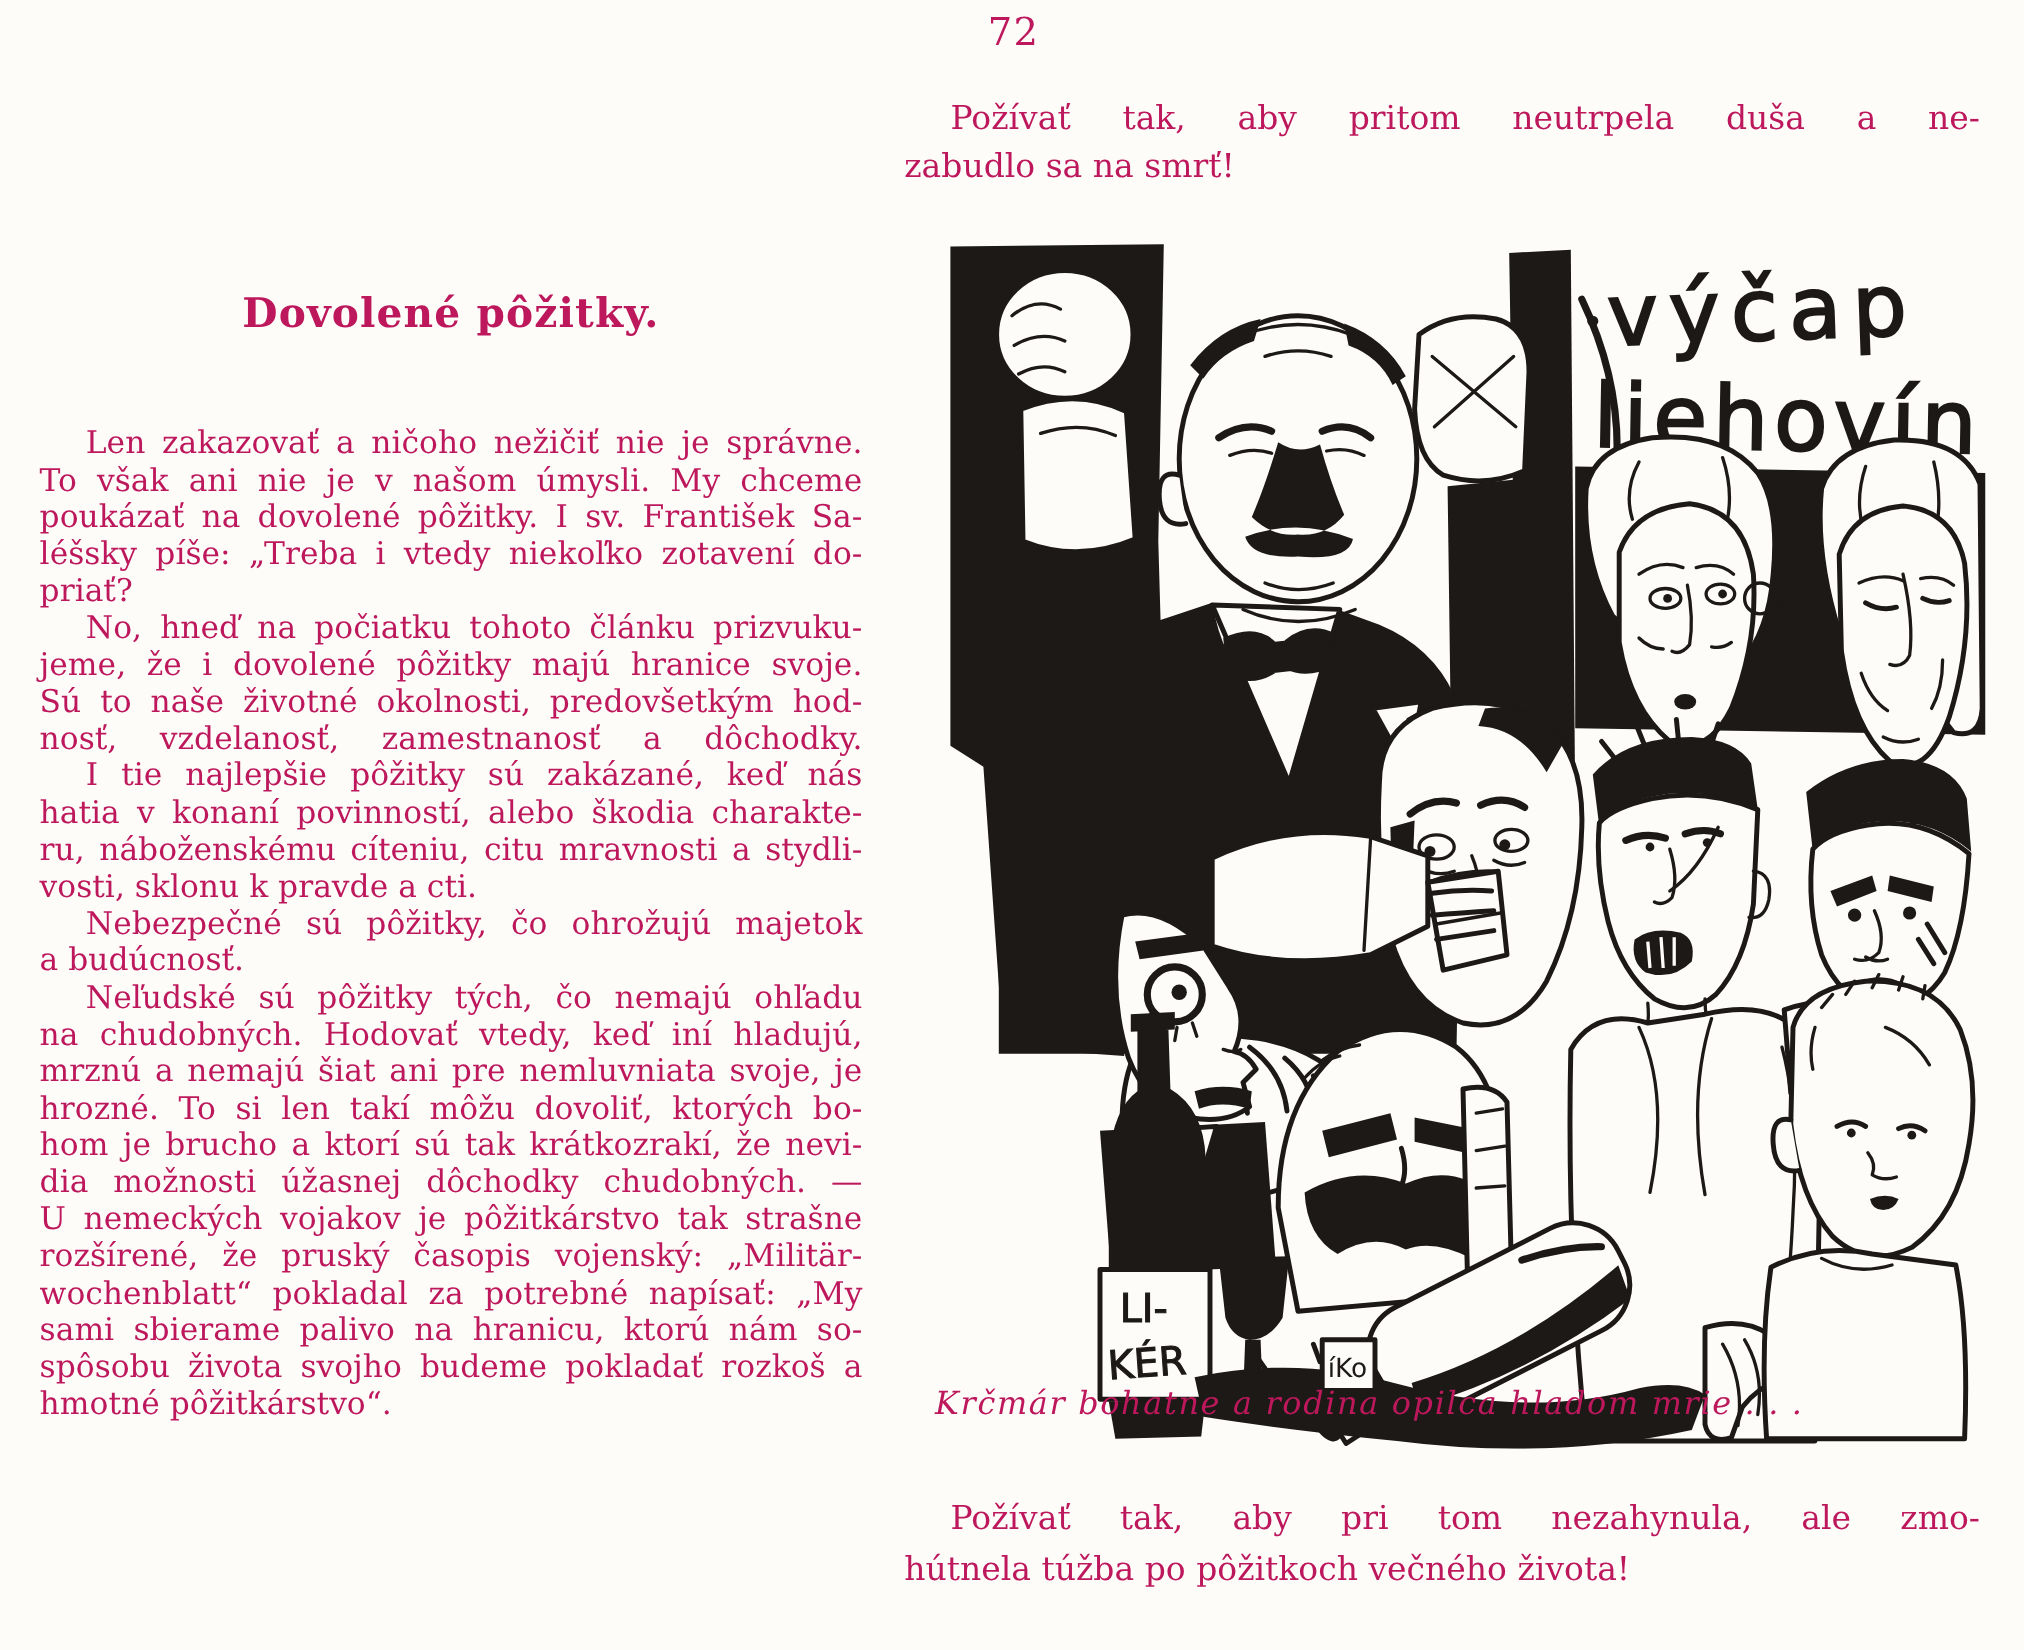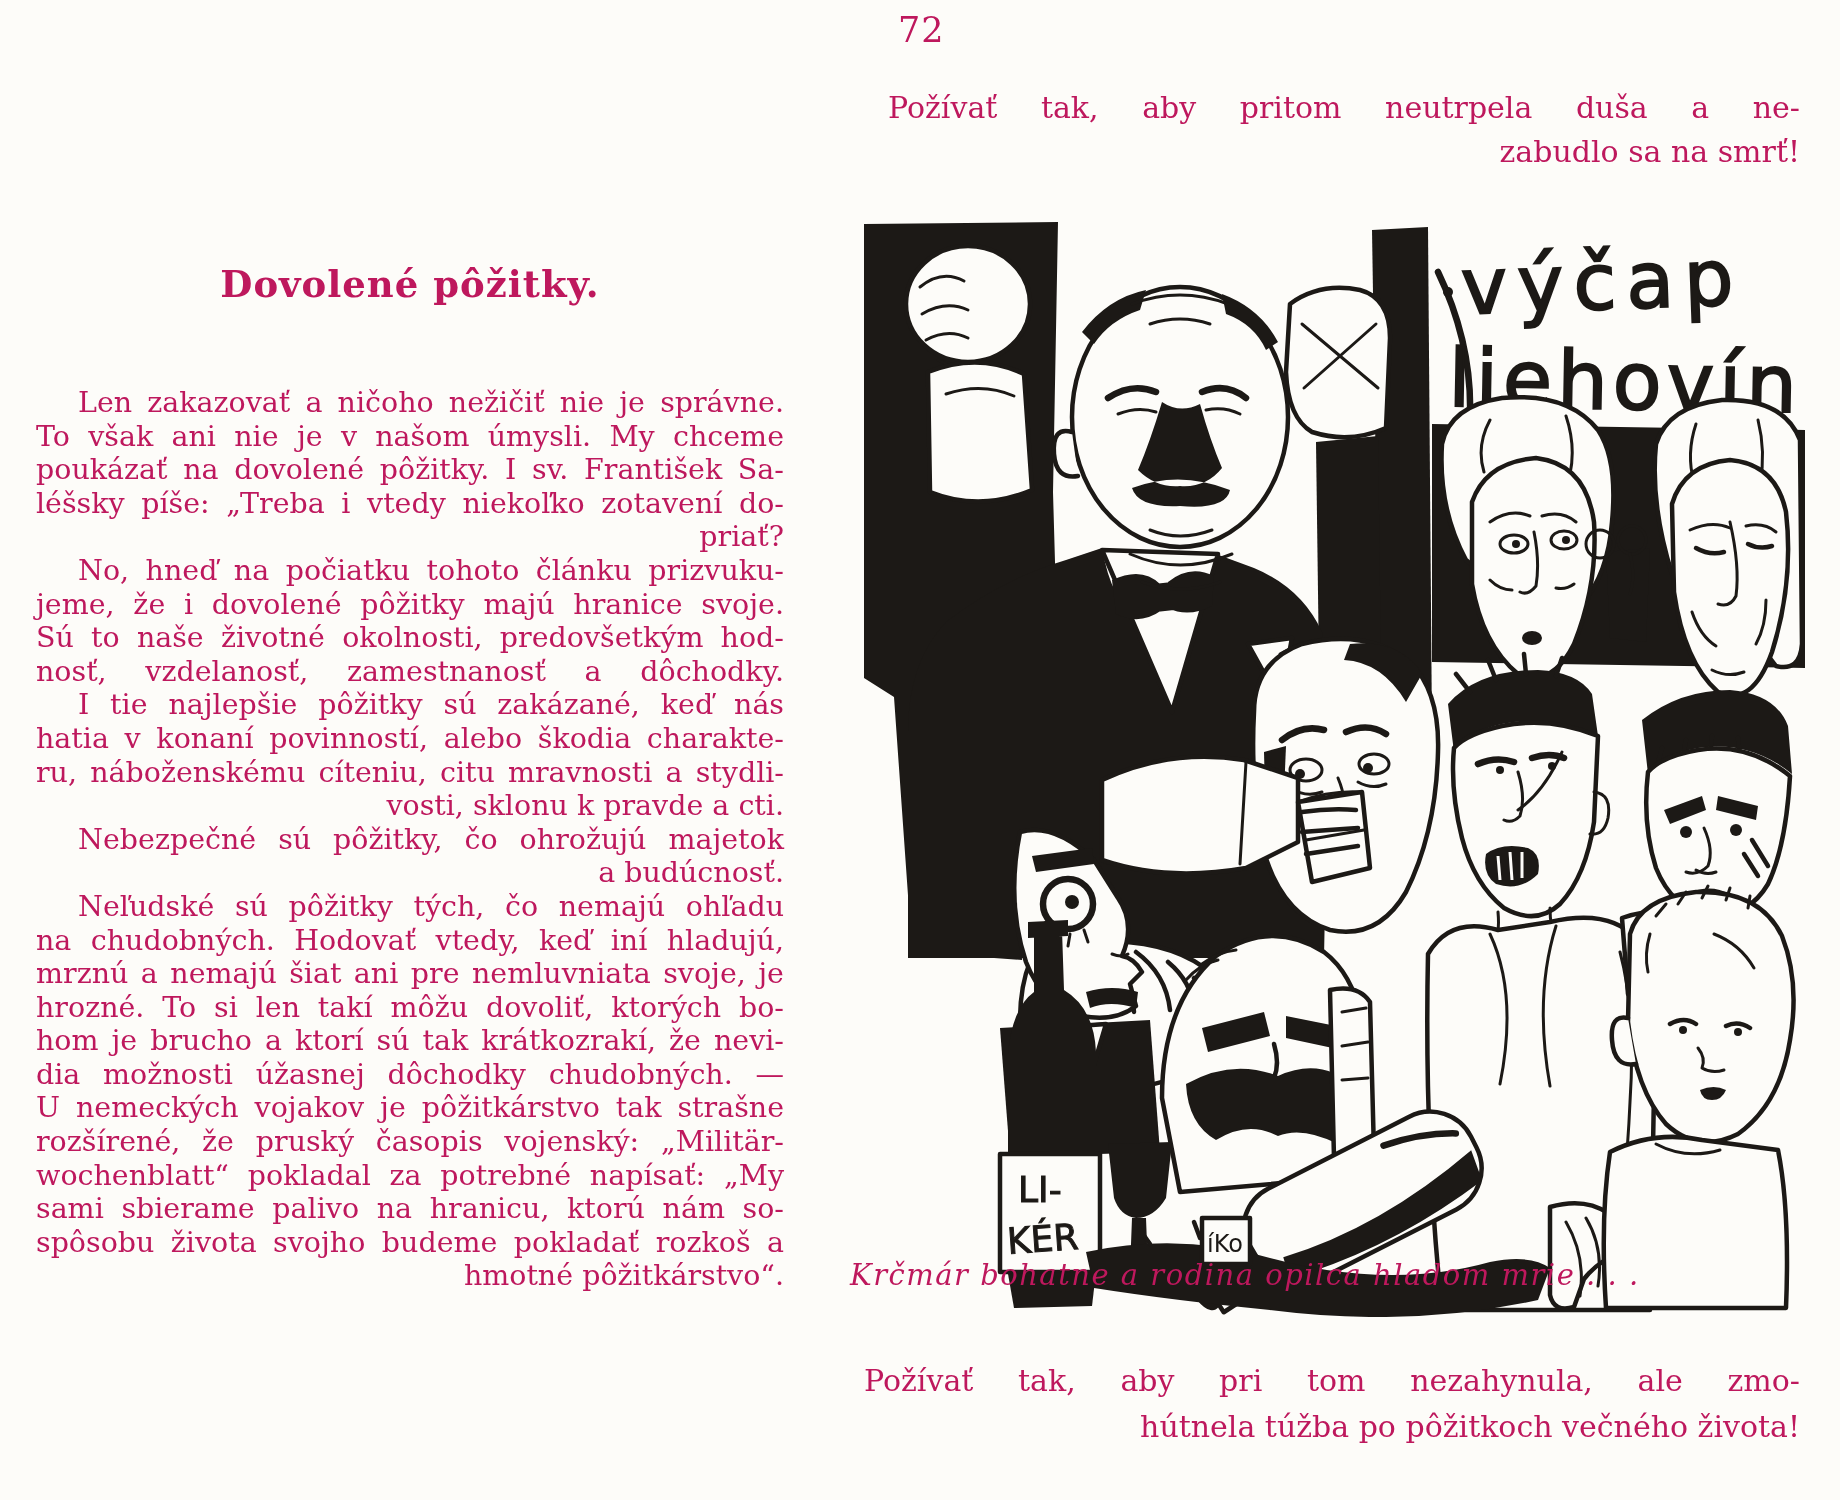--- a/index.html
+++ b/index.html
@@ -17,24 +17,24 @@
   }
   .heading {
     position: absolute; left: 36px; top: 262px; width: 748px;
     margin: 0; text-align: center;
     font-size: 37px; font-weight: bold; letter-spacing: 1px;
   }
   .body { position: absolute; }
   .left-body  { left: 36px;  top: 386px;  width: 748px; font-size: 28.5px; }
   .left-body .tline { line-height: 33.6px; height: 33.6px; }
   .intro-body { left: 822px; top: 86px;  width: 978px; font-size: 30px; }
-  .intro-body .tline { line-height: 44px; height: 44px; margin-left: 24px; }
+  .intro-body .tline { line-height: 44px; height: 44px; }
   .closing-body { left: 822px; top: 1358px; width: 978px; font-size: 30px; }
   .closing-body .tline { line-height: 46px; height: 46px; }
-  .tline { white-space: normal; text-align: right; }
+  .tline { white-space: normal; }
   .tline.just { text-align: justify; text-align-last: justify; }
   .tline.ind  { text-indent: 42px; }
   figure.illus {
     position: absolute; left: 850px; top: 192px; margin: 0;
     width: 955px; height: 1150px;
   }
   figure.illus svg { display:block; }
   .caption {
     position: absolute; left: 850px; top: 1258px; width: 955px;
     text-align: left; font-style: italic;

